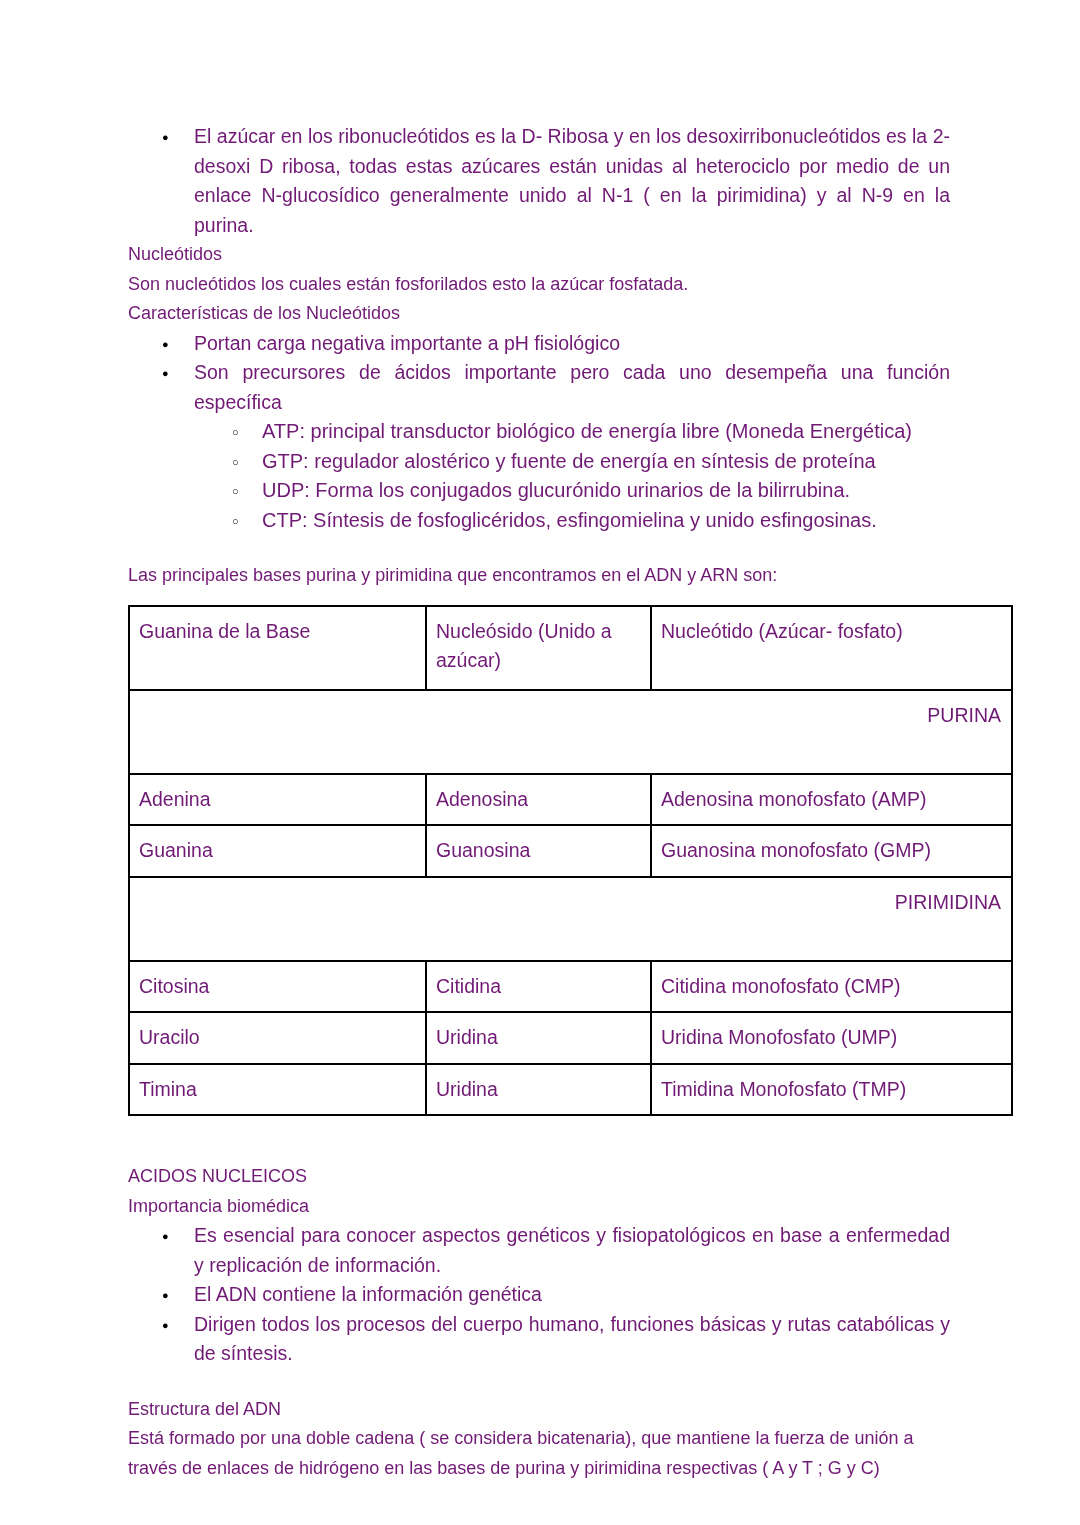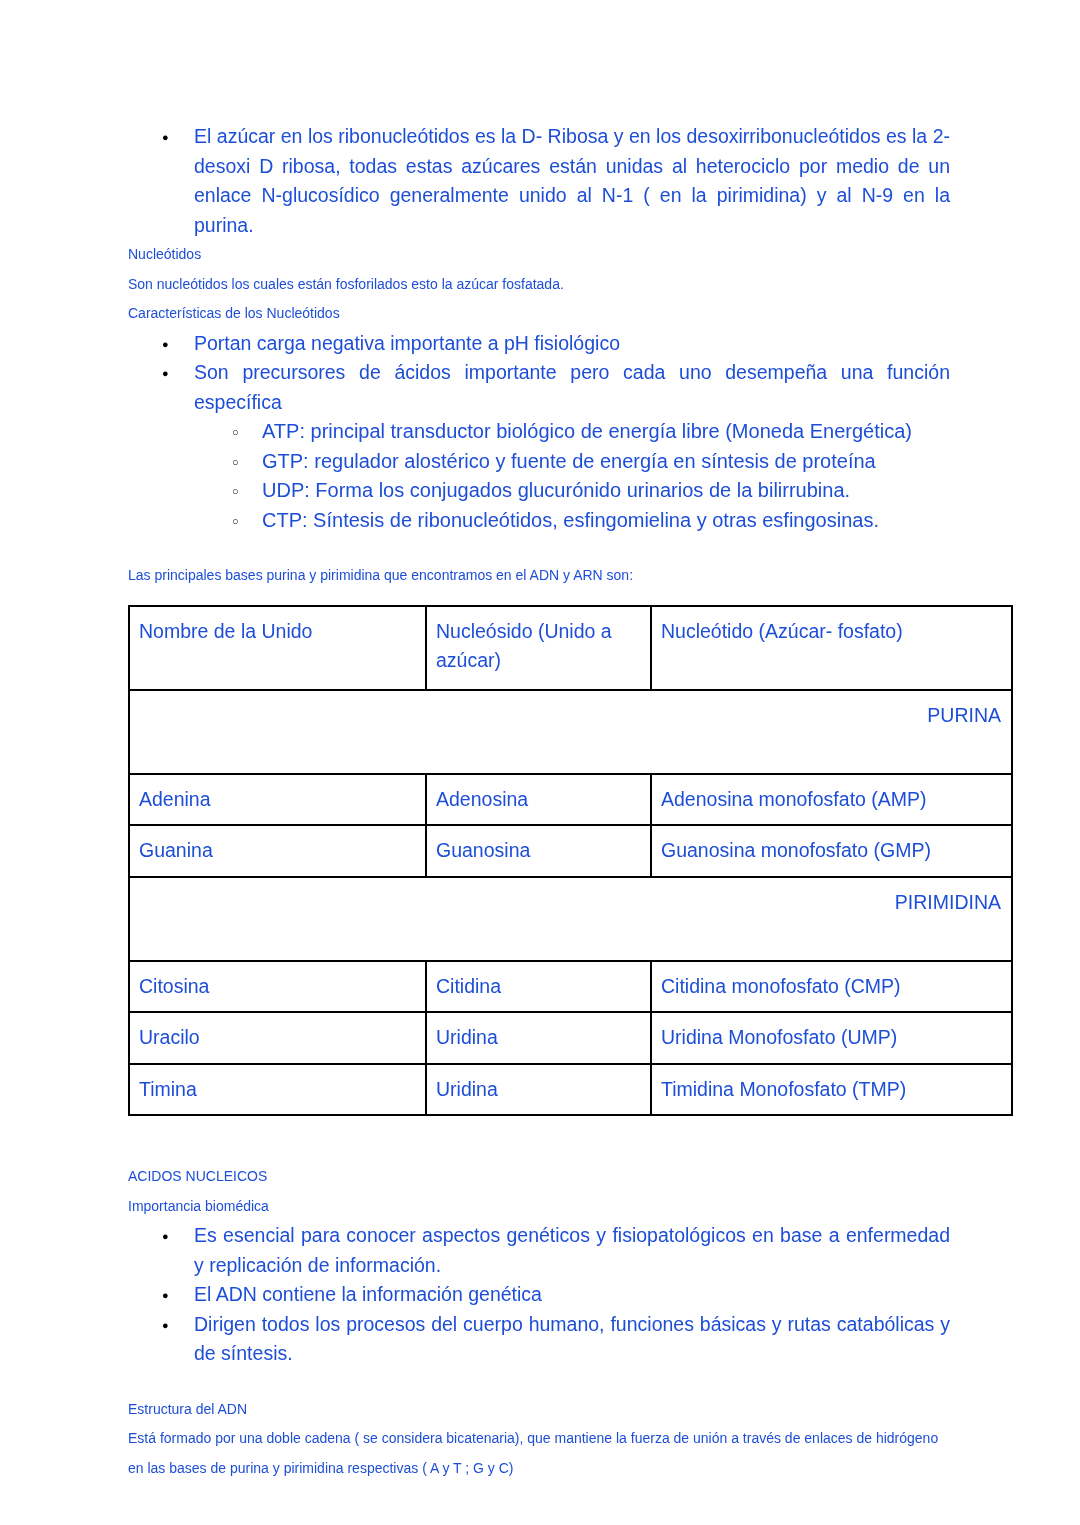--- a/index.html
+++ b/index.html
@@ -6,33 +6,33 @@
     margin: 0;
     padding: 0;
     background: #ffffff;
   }
   .page {
     position: relative;
     width: 1080px;
     height: 1525px;
     background: #ffffff;
     font-family: "Liberation Sans", sans-serif;
-    color: #1d4ed8;
+    color: #701a75;
     overflow: hidden;
   }
   .content {
     position: absolute;
     left: 128px;
     top: 122px;
     width: 822px;
   }
 
   
   .para {
-    font-size: 14px;
+    font-size: 18px;
     line-height: 29.5px;
     margin: 0;
     text-align: left;
     white-space: pre-wrap;
   }
 
   
   ul.lvl1 {
     list-style: none;
     margin: 0;
@@ -136,34 +136,34 @@
       <li>
         <span>ATP: principal transductor biológico de energía libre (Moneda Energética)</span>
       </li>
       <li>
         <span>GTP: regulador alostérico y fuente de energía en síntesis de proteína</span>
       </li>
       <li>
         <span>UDP: Forma los conjugados glucurónido urinarios de la bilirrubina.</span>
       </li>
       <li>
-        <span>CTP: Síntesis de  ribonucleótidos, esfingomielina y otras esfingosinas.</span>
+        <span>CTP: Síntesis de  fosfoglicéridos, esfingomielina y unido esfingosinas.</span>
       </li>
     </ul>
 
     <div class="gap-md"></div>
 
     <p class="para">Las principales bases purina y pirimidina que encontramos en el ADN y ARN son:</p>
 
     <div class="gap-sm"></div>
 
     <table class="bases">
       <tbody>
         <tr class="hdr">
-          <td class="c0">Nombre de la Unido</td>
+          <td class="c0">Guanina de la Base</td>
           <td class="c1">Nucleósido (Unido a azúcar)</td>
           <td class="c2">Nucleótido (Azúcar- fosfato)</td>
         </tr>
 
         <tr class="group">
           <td class="c0" colspan="3">PURINA</td>
         </tr>
         <tr class="data">
           <td class="c0">Adenina</td>
           <td class="c1">Adenosina</td>

